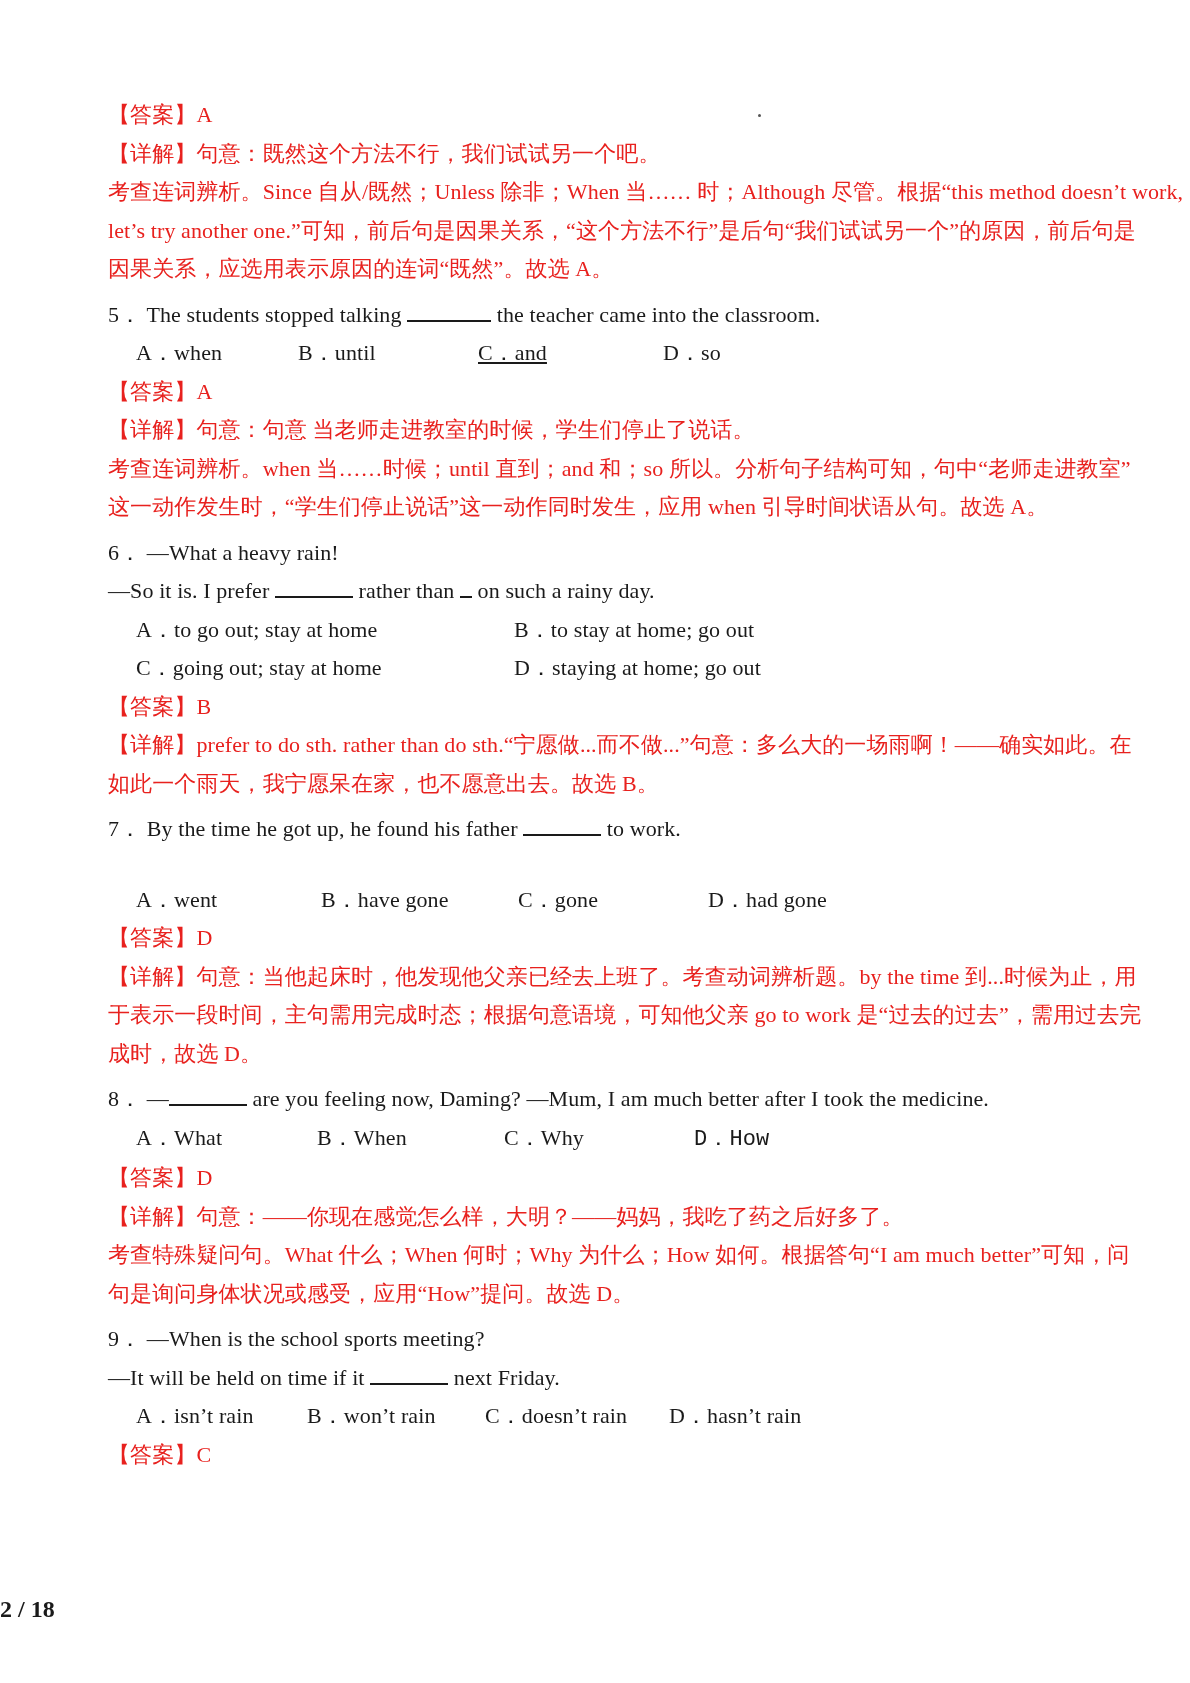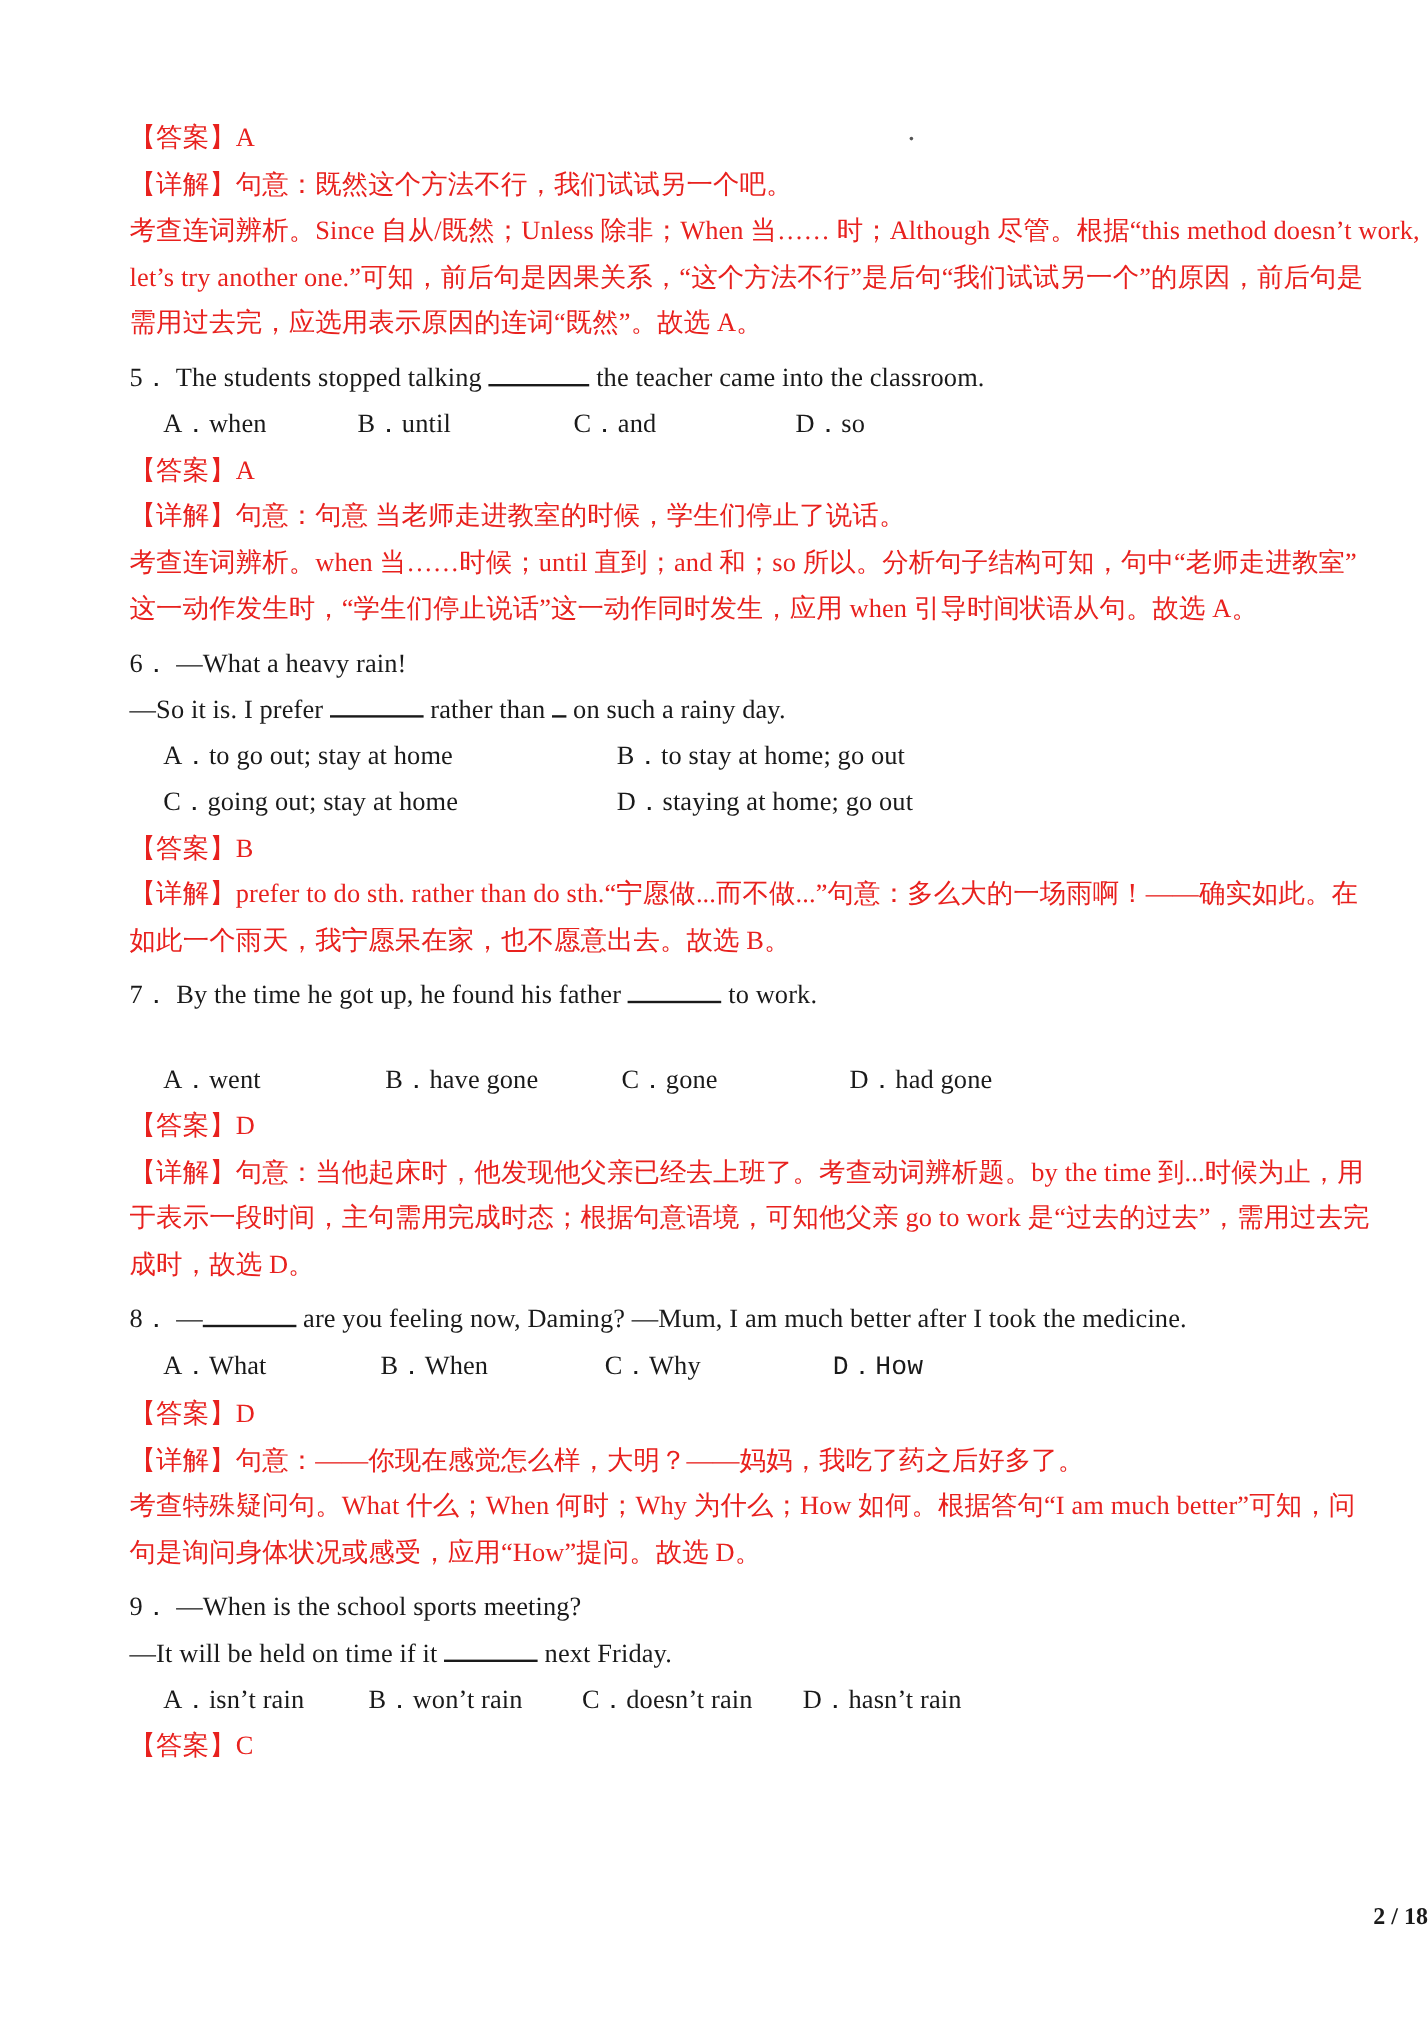--- a/index.html
+++ b/index.html
@@ -83,21 +83,21 @@
     white-space: nowrap;
   }
   .opt {
     display: inline-block;
     white-space: nowrap;
   }
 
   
   .g4 .opt:nth-child(1){ width: 162px; }
   .g4 .opt:nth-child(2){ width: 180px; }
-  .g4 .opt:nth-child(3){ width: 185px; }
+  .g4 .opt:nth-child(3){ width: 185px; text-decoration: underline; }
   .g4 .opt:nth-child(4){ width: auto; }
 
   .g4b .opt:nth-child(1){ width: 185px; }
   .g4b .opt:nth-child(2){ width: 197px; }
   .g4b .opt:nth-child(3){ width: 190px; }
   .g4b .opt:nth-child(4){ width: auto; margin-top: 32px; }
 
   .g4c .opt:nth-child(1){ width: 181px; }
   .g4c .opt:nth-child(2){ width: 187px; }
   .g4c .opt:nth-child(3){ width: 190px; }
@@ -113,23 +113,23 @@
   .g2 .opt:nth-child(2){ width: auto; }
 
   .ans { white-space: nowrap; }
 
   .spacer-q { height: 7px; }
 
   .footer {
     position: absolute;
     left: 0;
     right: 0;
-    bottom: 74px;
-    text-align: right;
-    font-size: 20px;
+    bottom: 60px;
+    text-align: left;
+    font-size: 24px;
     font-weight: bold;
     color: #1a1a1a;
     font-family: "Liberation Serif", "DejaVu Serif", serif;
     z-index: 3;
   }
 </style>
 </head>
 <body>
 
 <div class="page">
@@ -137,21 +137,21 @@
   <div class="dot-mark"></div>
 
 
   <div class="blk">
 
     <div class="ans red">【答案】A</div>
 
     <div class="exp-line red">【详解】句意：既然这个方法不行，我们试试另一个吧。</div>
     <div class="exp-line red">考查连词辨析。Since 自从/既然；Unless 除非；When 当…… 时；Although 尽管。根据“this method doesn’t work,</div>
     <div class="exp-line red">let’s try another one.”可知，前后句是因果关系，“这个方法不行”是后句“我们试试另一个”的原因，前后句是</div>
-    <div class="exp-line red">需用过去完，应选用表示原因的连词“既然”。故选 A。</div>
+    <div class="exp-line red">因果关系，应选用表示原因的连词“既然”。故选 A。</div>
 
     <div class="spacer-q"></div>
 
     <div class="q-line">
       <span>5．</span>
       <span>The students stopped talking</span>
       <span class="blank w-long"></span>
       <span>the teacher came into the classroom.</span>
     </div>
     <div class="opts g4">

